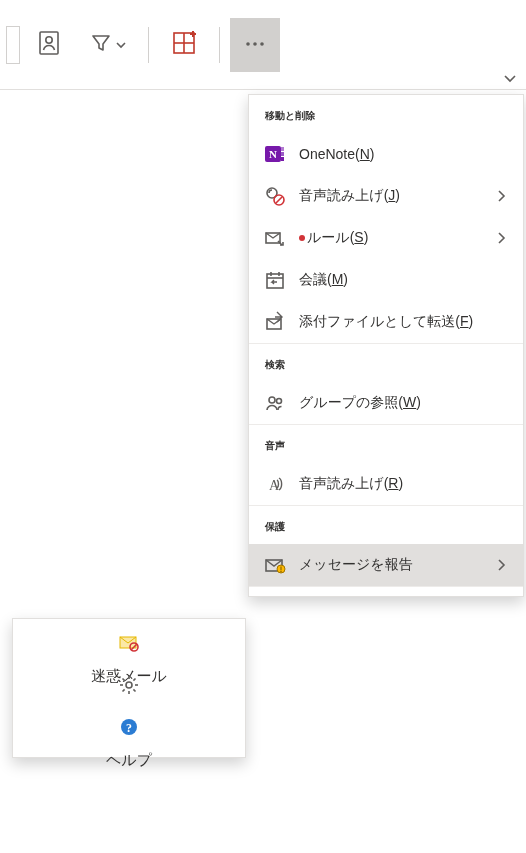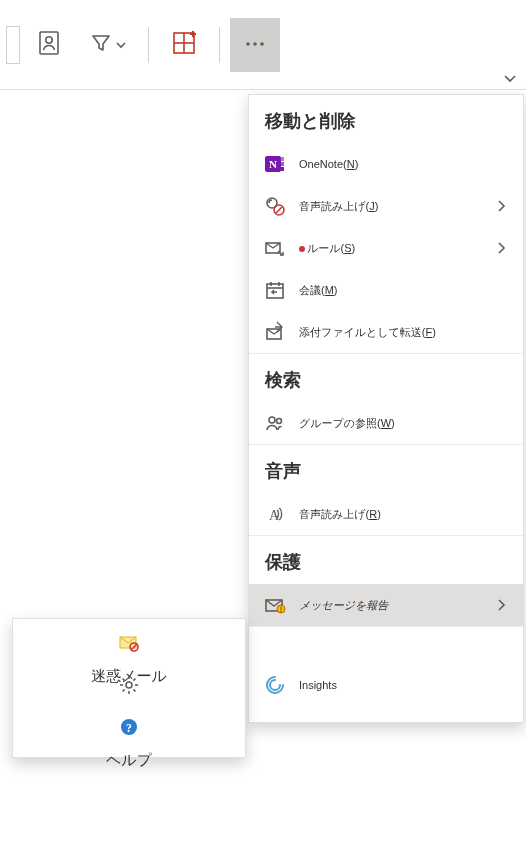--- a/index.html
+++ b/index.html
@@ -64,42 +64,42 @@
       left: 248px;
       top: 94px;
       width: 276px;
       background: #fff;
       border: 1px solid #e1dfdd;
       box-shadow: 0 6px 14px rgba(0,0,0,.18);
     }
     .section-header {
       padding: 14px 16px 10px 16px;
       font-weight: 700;
-      font-size: 18px;
+      font-size: 10px;
       border-top: 1px solid #edebe9;
     }
     .section-header:first-child { border-top: none; }
     .menu-item {
       display: flex;
       align-items: center;
       padding: 8px 16px 8px 14px;
       height: 42px;
       cursor: pointer;
       gap: 12px;
     }
-    .menu-item.selected { background: #e1dfdd; font-style: italic; }
+    .menu-item.selected { background: #e1dfdd; }
     .menu-item .ico {
       width: 24px;
       height: 24px;
       display: flex;
       align-items: center;
       justify-content: center;
       flex: 0 0 24px;
     }
-    .menu-item .lbl { flex: 1; font-size: 11px; }
+    .menu-item .lbl { flex: 1; font-size: 14px; }
     .menu-item .lbl u { text-decoration: underline; }
     .menu-item .chev-right {
       flex: 0 0 auto;
     }
     .insights-sep { border-top: 1px solid #edebe9; height: 10px; }
     .insights-item { margin-top: 28px; margin-bottom: 16px; }
 
     
     .sub-menu {
       position: absolute;
@@ -318,29 +318,20 @@
     <span class="lbl">メッセージを報告</span>
     <span class="chev chev-right">
       <svg width="12" height="14" viewBox="0 0 12 14">
           <path d="M4 2l5 5-5 5" fill="none" stroke="#605e5c" stroke-width="1.6"></path>
         </svg>
     </span>
   </div>
 
   <div class="insights-sep"></div>
 
-  <div class="menu-item insights-item">
-    <span class="ico">
-      <svg width="22" height="22" viewBox="0 0 22 22">
-        <path d="M11 3a8 8 0 1 0 8 8" fill="none" stroke="#4fa3d1" stroke-width="2" stroke-linecap="round"></path>
-        <path d="M11 6a5 5 0 1 0 5 5" fill="none" stroke="#4fa3d1" stroke-width="2" stroke-linecap="round"></path>
-      </svg>
-    </span>
-    <span class="lbl">Insights</span>
-  </div>
 
 </div>
 
 <div class="sub-menu">
 
   <div class="menu-item">
     <span class="ico">
       <svg width="22" height="22" viewBox="0 0 22 22">
         <rect x="2" y="5" width="16" height="11" fill="#fbe8a6" stroke="#e6b800" stroke-width="1"></rect>
         <path d="M2 5l8 6 8-6" fill="none" stroke="#e6b800" stroke-width="1"></path>

